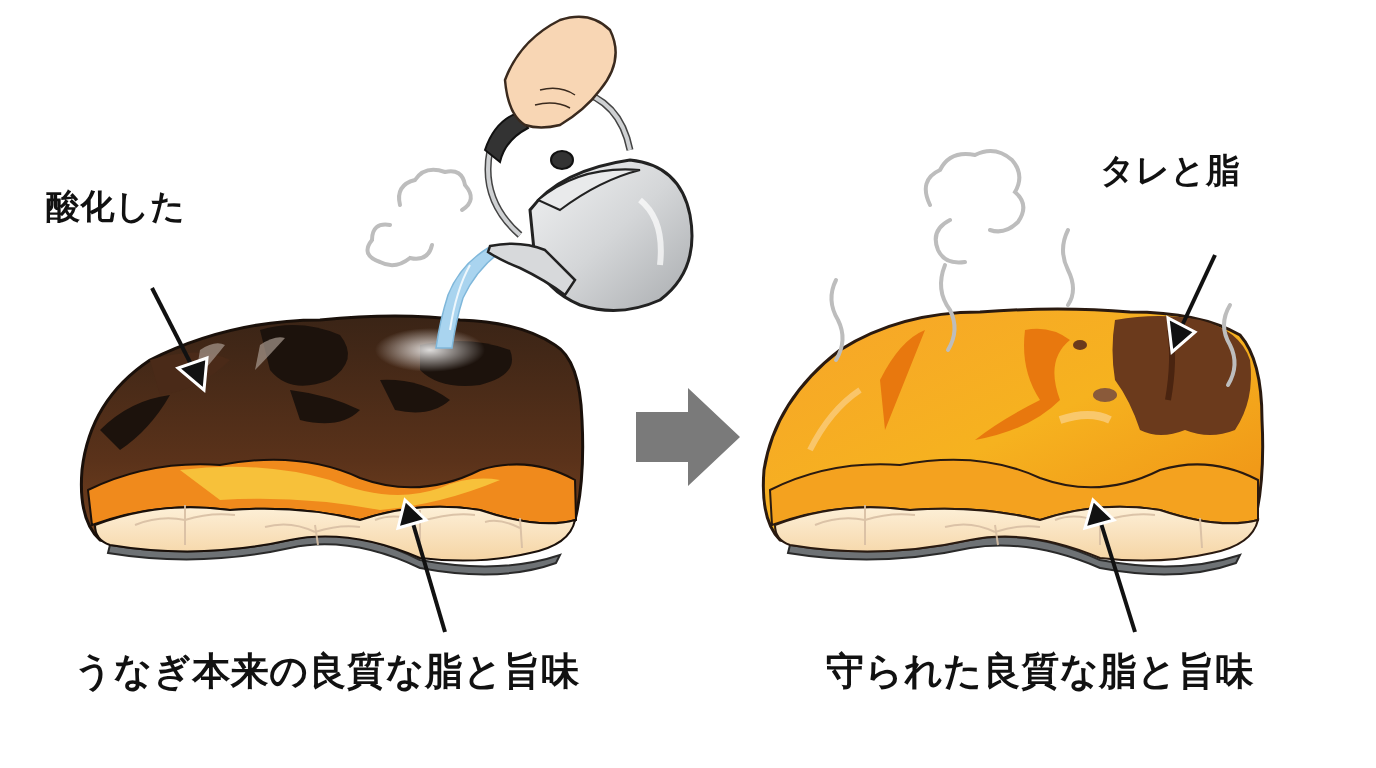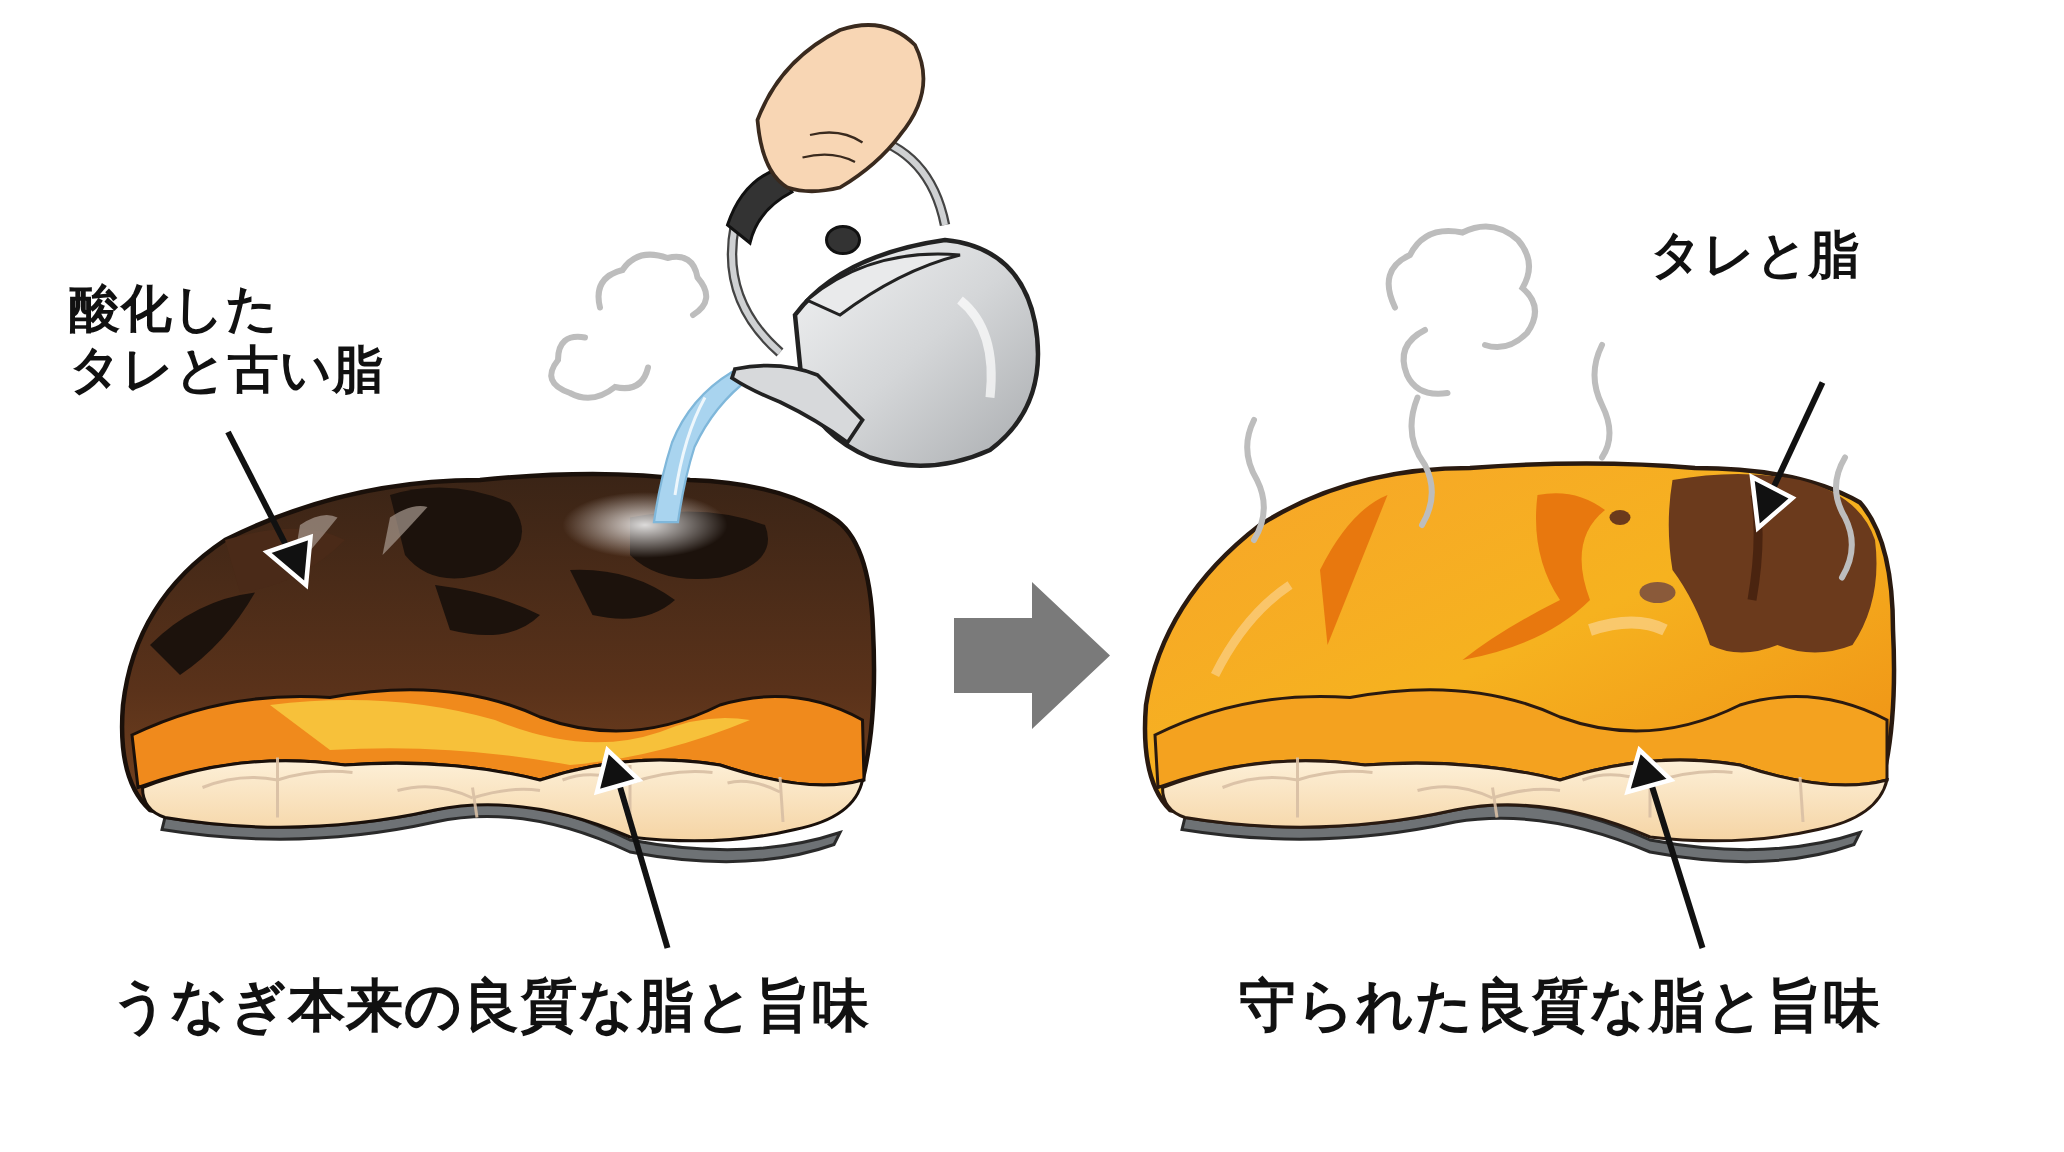--- a/index.html
+++ b/index.html
@@ -181,21 +181,20 @@
       <line x1="1215" y1="255" x2="1180" y2="330" stroke="#111" stroke-width="4"></line>
       <path d="M1168 318 L1172 352 L1195 332 Z" fill="#111" stroke="#ffffff" stroke-width="3"></path>
 
       <line x1="1135" y1="632" x2="1100" y2="520" stroke="#111" stroke-width="4"></line>
       <path d="M1085 528 L1093 500 L1114 520 Z" fill="#111" stroke="#ffffff" stroke-width="3"></path>
     </g>
   </svg>
 
   <div id="lbl-left-top" class="label lbl-top">
     <span class="line">酸化した</span>
-    <span class="line">タレと古い脂</span>
   </div>
 
   <div id="lbl-right-top" class="label lbl-top">
     <span class="line">タレと脂</span>
   </div>
 
   <div id="lbl-left-bottom" class="label lbl-bottom">うなぎ本来の良質な脂と旨味</div>
 
   <div id="lbl-right-bottom" class="label lbl-bottom">守られた良質な脂と旨味</div>
 </div>

